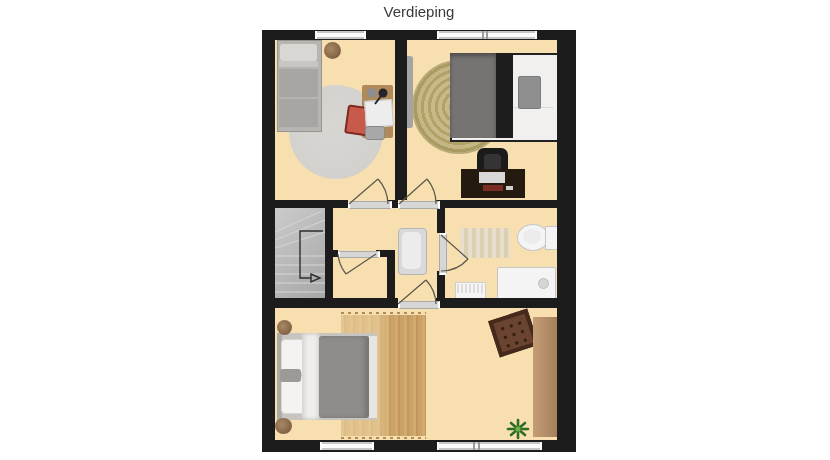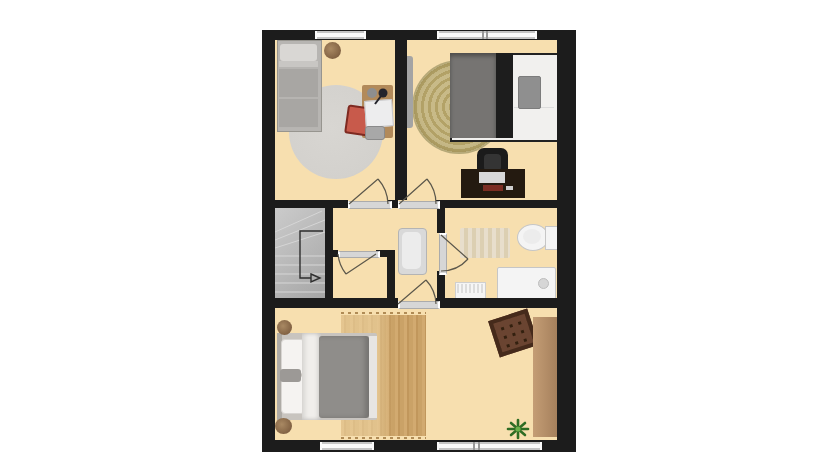--- a/index.html
+++ b/index.html
@@ -41,20 +41,21 @@
         background-size:9px 9px;background-position:3px 3px;transform:rotate(-18deg);}
   .bench{background:linear-gradient(90deg,var(--bench-a),var(--bench-b));}
   .wood{background:var(--wood);}
   .woodturn{background:radial-gradient(circle at 40% 40%, #a98963, var(--wood-dark) 75%);}
   svg{position:absolute;left:0;top:0;pointer-events:none;}
 </style>
 </head>
 <body>
 
 <div class="page">
+  <div class="title">Verdieping</div>
 
   <div class="plan">
     <div class="abs floor"></div>
 
     <div class="abs circle rug-gray" style="left:27px;top:55px;width:94px;height:94px"></div>
     <div class="abs circle rug-jute" style="left:150px;top:30px;width:94px;height:94px"></div>
     <div class="abs rug-wood" style="left:79px;top:285px;width:85px;height:121px"></div>
     <div class="abs fringe" style="left:79px;top:282px;width:85px;height:2px"></div>
     <div class="abs fringe" style="left:79px;top:407px;width:85px;height:2px"></div>
 

